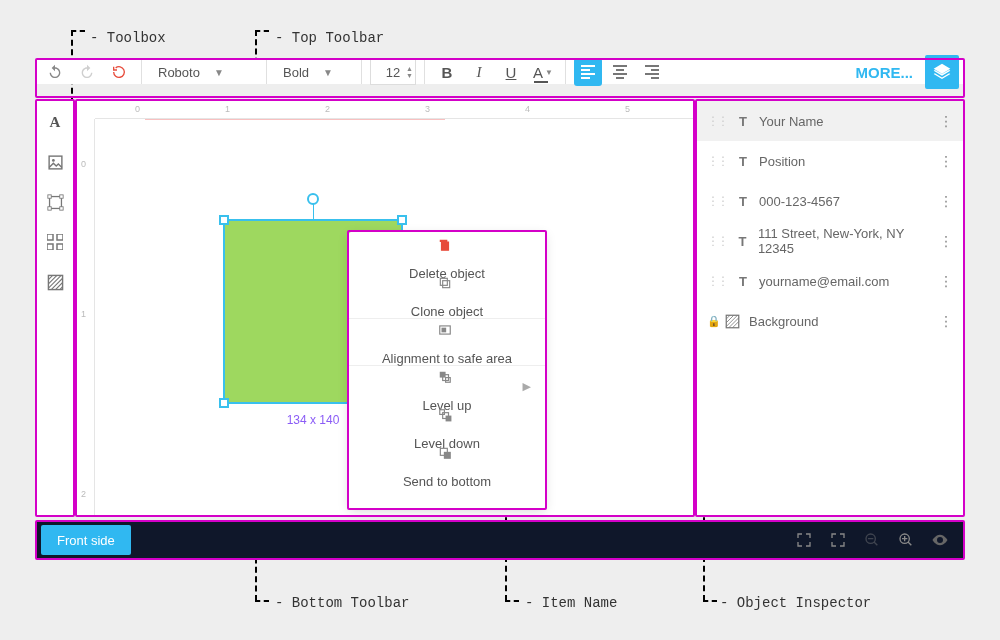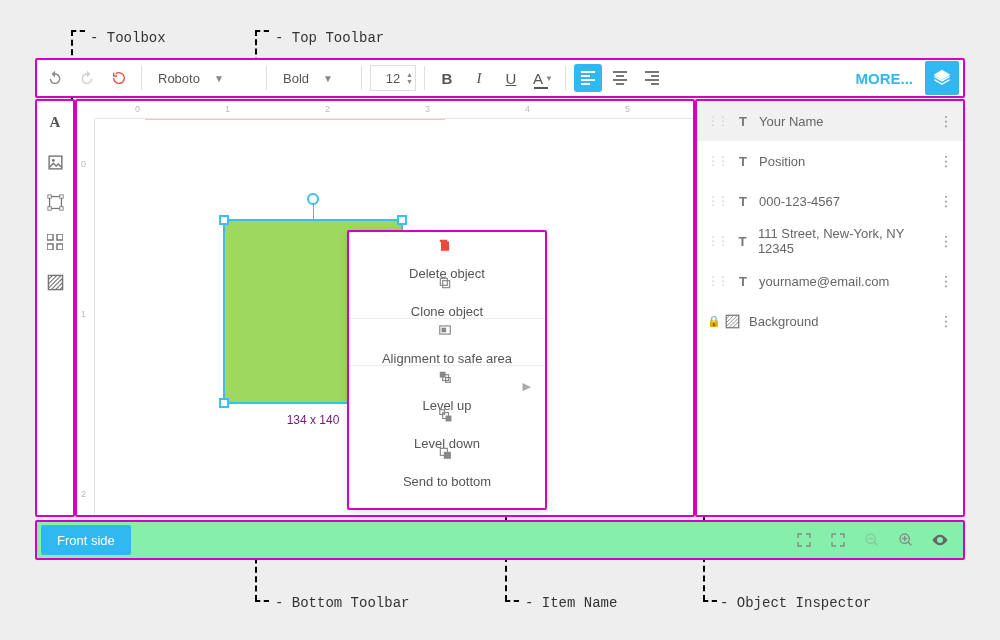--- a/index.html
+++ b/index.html
@@ -48,21 +48,21 @@
 }
 .top-toolbar-outline { left: 0; top: 0; width: 930px; height: 40px; }
 .toolbox-outline     { left: 0; top: 41px; width: 40px; height: 418px; }
 .canvas-outline      { left: 40px; top: 41px; width: 620px; height: 418px; }
 .inspector-outline   { left: 660px; top: 41px; width: 270px; height: 418px; }
 .itemmenu-outline    { left: 312px; top: 172px; width: 200px; height: 280px; }
 .bottom-outline      { left: 0; top: 462px; width: 930px; height: 40px; }
 
 
 .top-toolbar {
-  position: absolute; left: 2px; top: 2px; width: 926px; height: 36px;
+  position: absolute; left: 2px; top: 2px; width: 926px; height: 24px;
   background: #fff;
   display: flex; align-items: center;
   padding: 0 4px;
   gap: 4px;
 }
 .top-toolbar .sep { width:1px; height:24px; background:#e0e0e0; margin:0 4px;}
 .tbtn { width: 28px; height: 28px; display:flex; align-items:center; justify-content:center; color:#777; border-radius:3px; cursor:pointer; }
 .dropdown { height:28px; display:flex; align-items:center; padding:0 8px; color:#555; cursor:pointer; gap:14px; font-size:13px;}
 .dropdown .caret { font-size:10px; color:#888;}
 .num-input { width:46px; height:26px; border:1px solid #ddd; display:flex; align-items:center; justify-content:center; font-size:13px; color:#555; position:relative;}
@@ -86,21 +86,21 @@
 }
 .ruler-h { position:absolute; left:18px; top:0; right:0; height:18px; border-bottom:1px solid #e5e5e5; background:#fff;}
 .ruler-v { position:absolute; left:0; top:18px; bottom:0; width:18px; border-right:1px solid #e5e5e5; background:#fff;}
 .design-surface { position:absolute; left:18px; top:18px; right:0; bottom:0; background:#fff;}
 .red-h { position:absolute; left:50px; top:0; height:1px; width:300px; background:#f8c0c0;}
 .shape { position:absolute; left:128px; top:100px; width:180px; height:185px; background:#9ed85f; border:2px solid #39c0ed;}
 .handle { position:absolute; width:10px; height:10px; background:#fff; border:2px solid #39c0ed;}
 .handle.tl{left:-6px;top:-6px;} .handle.tr{right:-6px;top:-6px;} .handle.bl{left:-6px;bottom:-6px;} .handle.br{right:-6px;bottom:-6px;}
 .rot-handle { position:absolute; left:50%; transform:translateX(-50%); top:-28px; width:12px;height:12px; border:2px solid #39c0ed; border-radius:50%; background:#fff;}
 .rot-line{position:absolute; left:50%; top:-18px; width:1px; height:18px; background:#39c0ed;}
-.dim-label { position:absolute; left:128px; top:294px; width:180px; text-align:center; color:#701a75; font-size:12px;}
+.dim-label { position:absolute; left:128px; top:294px; width:180px; text-align:center; color:#8b5cf6; font-size:12px;}
 .ruler-h .tick { position:absolute; top:3px; font-size:9px; color:#bbb;}
 .ruler-v .tick { position:absolute; left:4px; font-size:9px; color:#bbb;}
 
 
 .item-menu {
   position:absolute; left:314px; top:174px; width:196px; height:276px;
   background:#fff; box-shadow:0 3px 12px rgba(0,0,0,0.15);
   border-radius:2px; padding:6px 0;
   font-size:13px; color:#555;
 }
@@ -117,21 +117,21 @@
 .ins-row { display:flex; align-items:center; height:40px; padding:0 10px; gap:8px; font-size:13px; color:#666; border-bottom:0px solid #f0f0f0; cursor:pointer;}
 .ins-row.sel { background:#f1f1f1;}
 .ins-grip { color:#ccc; font-size:12px; letter-spacing:-2px;}
 .ins-type { width:16px; text-align:center; font-weight:bold; color:#777;}
 .ins-more { margin-left:auto; color:#888; font-size:14px;}
 .ins-lock { color:#ccc; font-size:11px; width:10px;}
 
 
 .bottom-toolbar {
   position:absolute; left:2px; top:464px; width:926px; height:36px;
-  background:#86efac; display:flex; align-items:center; padding:0 4px;
+  background:#0f172a; display:flex; align-items:center; padding:0 4px;
 }
 .tab { height:30px; display:flex; align-items:center; padding:0 16px; font-size:13px; cursor:pointer; color:#666;}
 .tab.active { background:#30b8f1; color:#fff; border-radius:2px;}
 .bt-right { margin-left:auto; display:flex; gap:16px; padding-right:10px; color:#888;}
 .bt-right .bicon{cursor:pointer; width:18px; height:18px; display:flex; align-items:center; justify-content:center;}
 
 svg { display:block; }
 </style>
 </head>
 <body>

